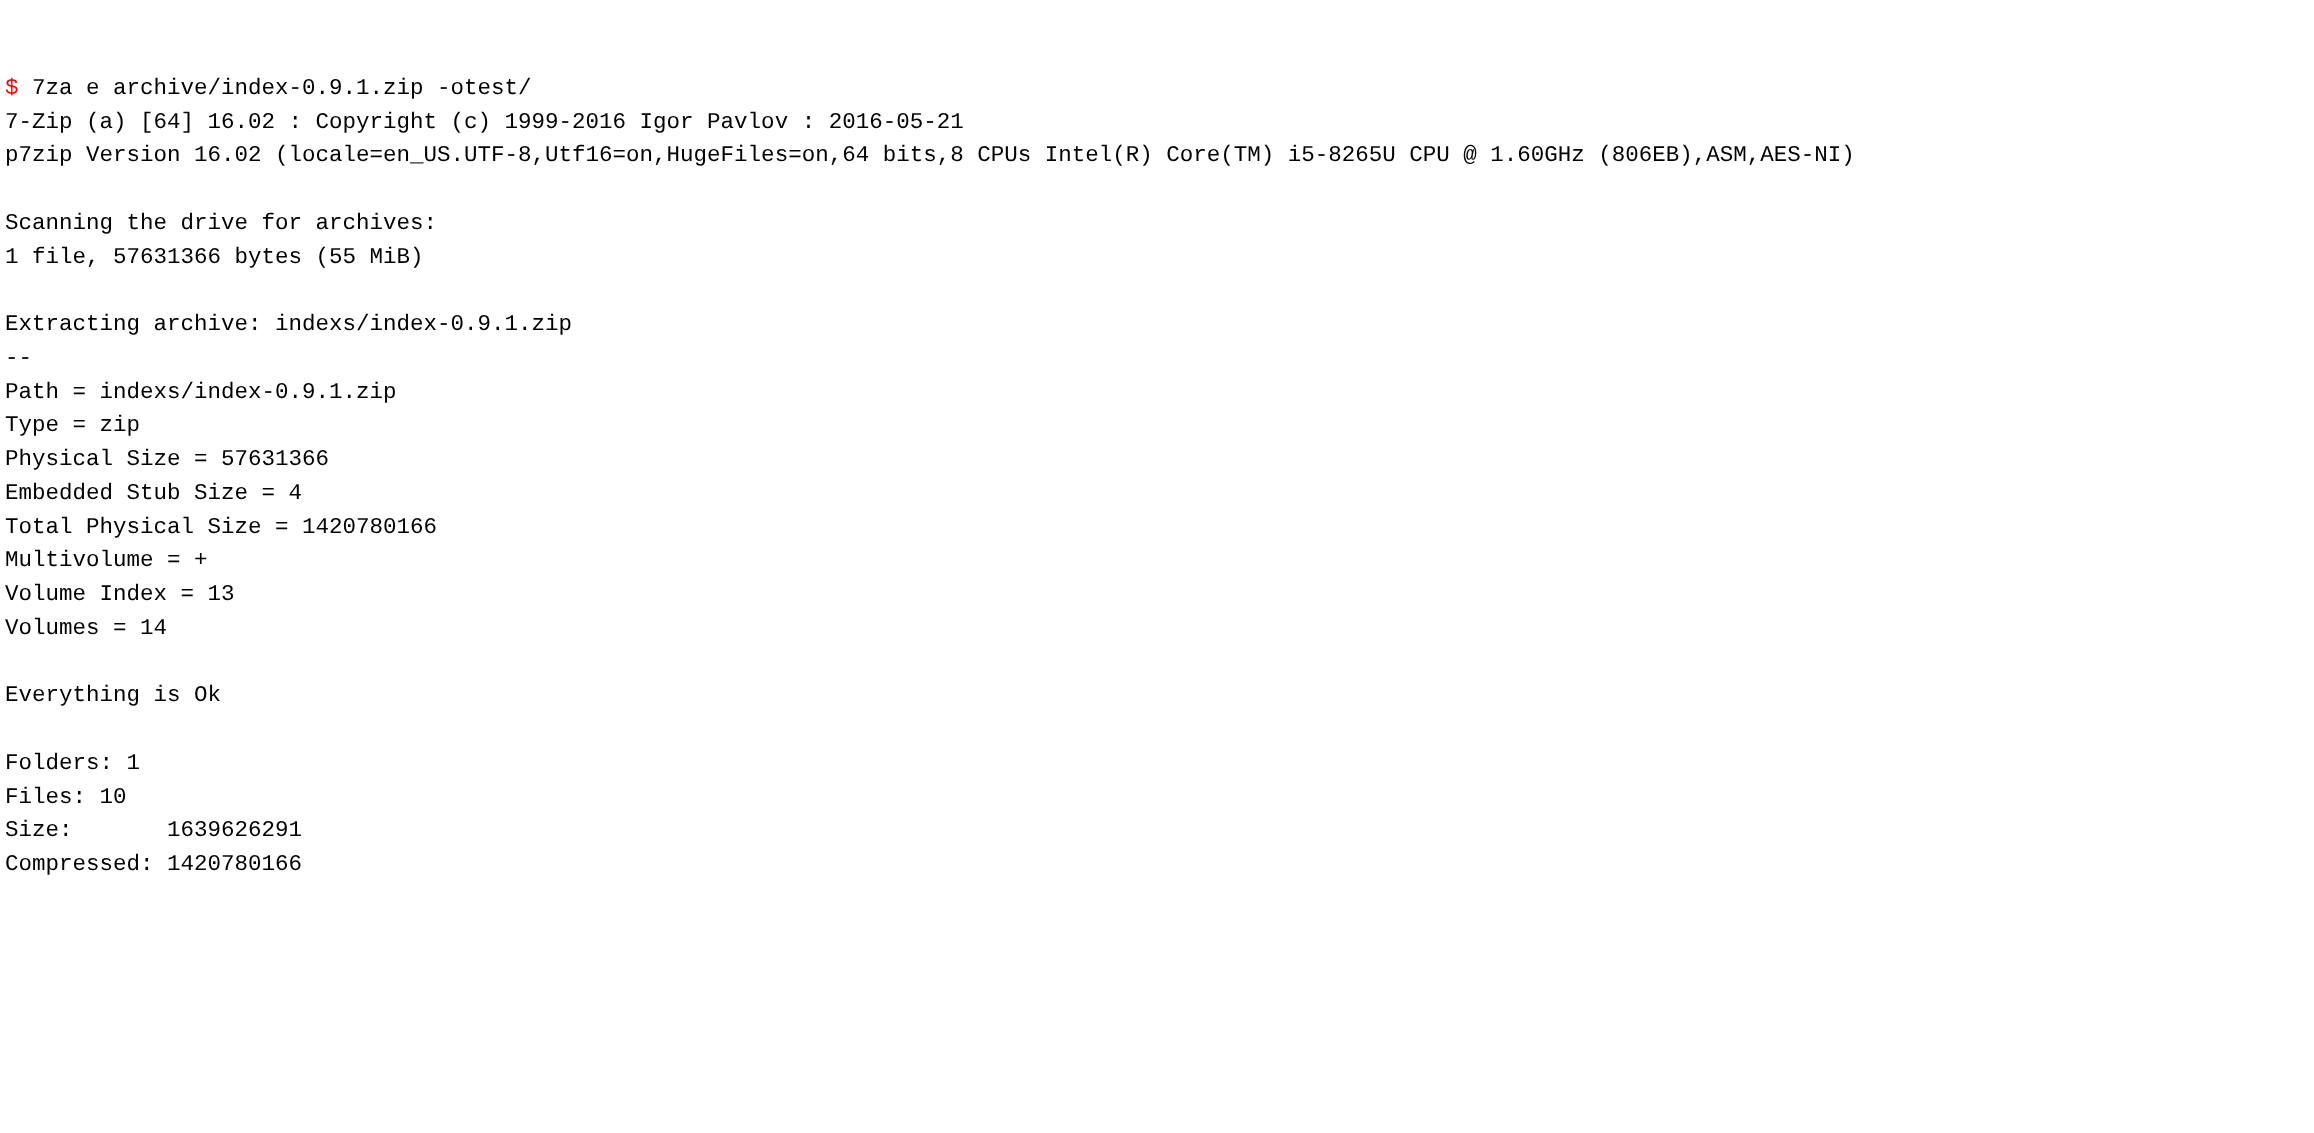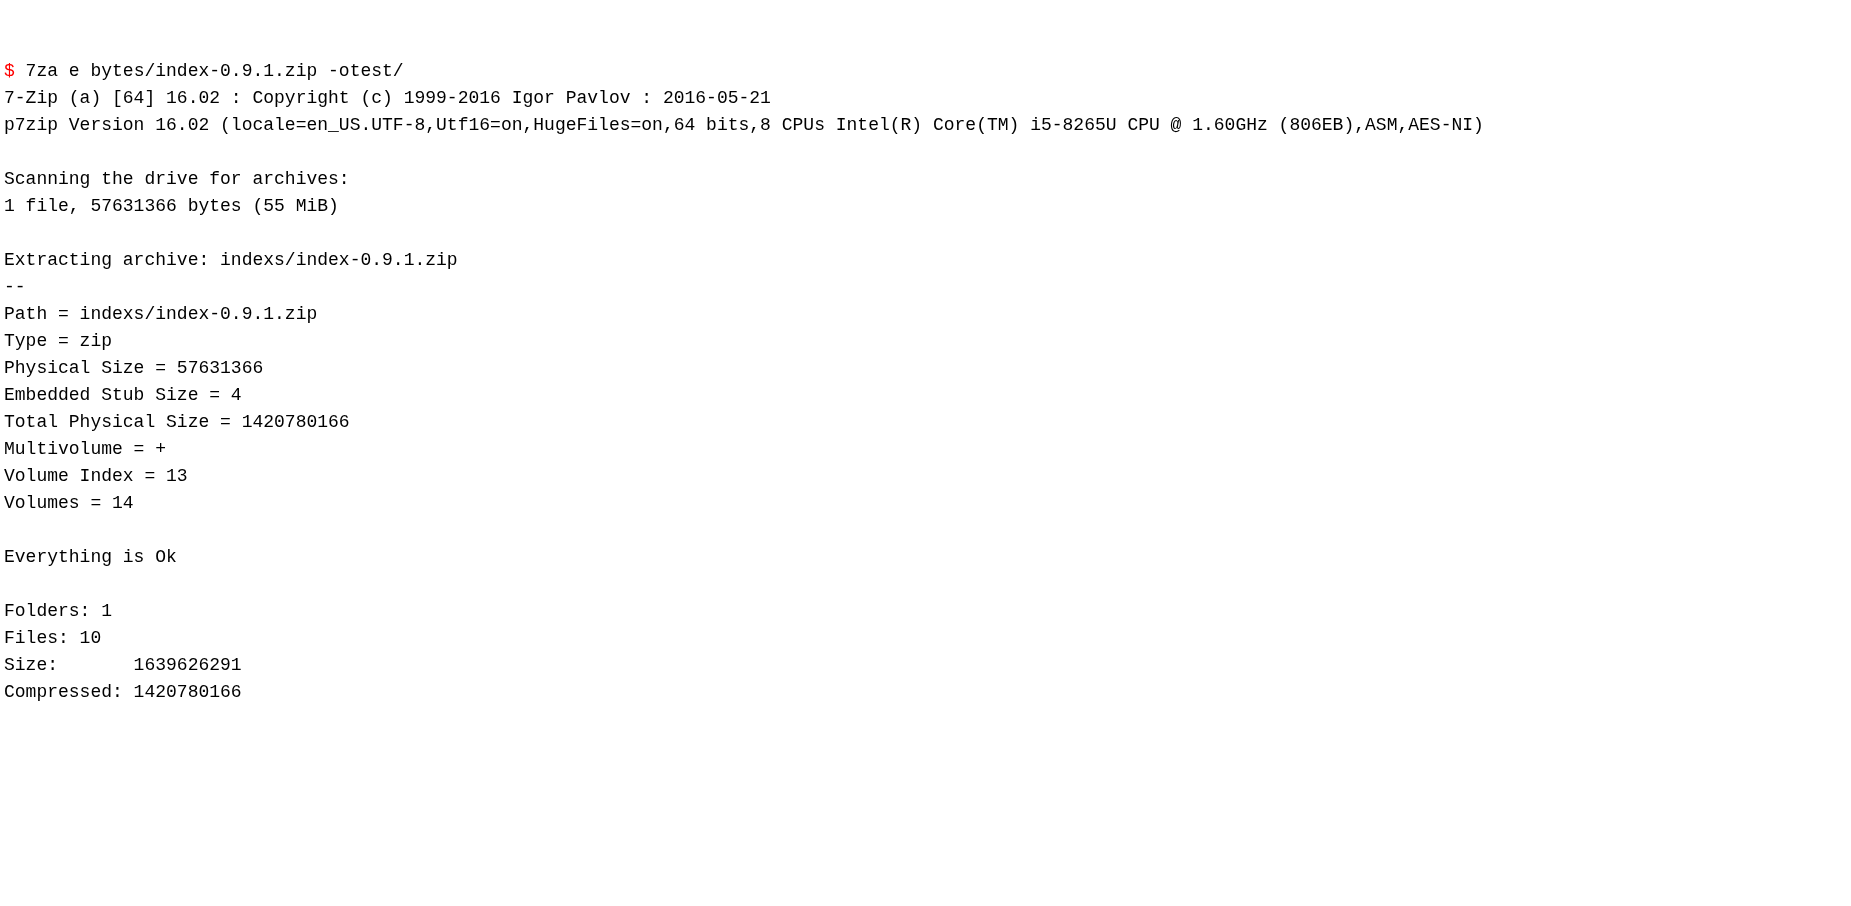--- a/index.html
+++ b/index.html
@@ -13,21 +13,21 @@
       white-space: pre-wrap;
       word-break: break-all;
     }
     .prompt {
       color: #ff0000;
     }
   </style>
 </head>
 <body>
 
-<span class="prompt">$</span><span> 7za e bytes/index-0.9.1.zip -otest/</span><span>
+<span class="prompt">$</span><span> 7za e archive/index-0.9.1.zip -otest/</span><span>
 7-Zip (a) [64] 16.02 : Copyright (c) 1999-2016 Igor Pavlov : 2016-05-21
 p7zip Version 16.02 (locale=en_US.UTF-8,Utf16=on,HugeFiles=on,64 bits,8 CPUs Intel(R) Core(TM) i5-8265U CPU @ 1.60GHz (806EB),ASM,AES-NI)
 
 Scanning the drive for archives:
 1 file, 57631366 bytes (55 MiB)
 
 Extracting archive: indexs/index-0.9.1.zip
 --
 Path = indexs/index-0.9.1.zip
 Type = zip

